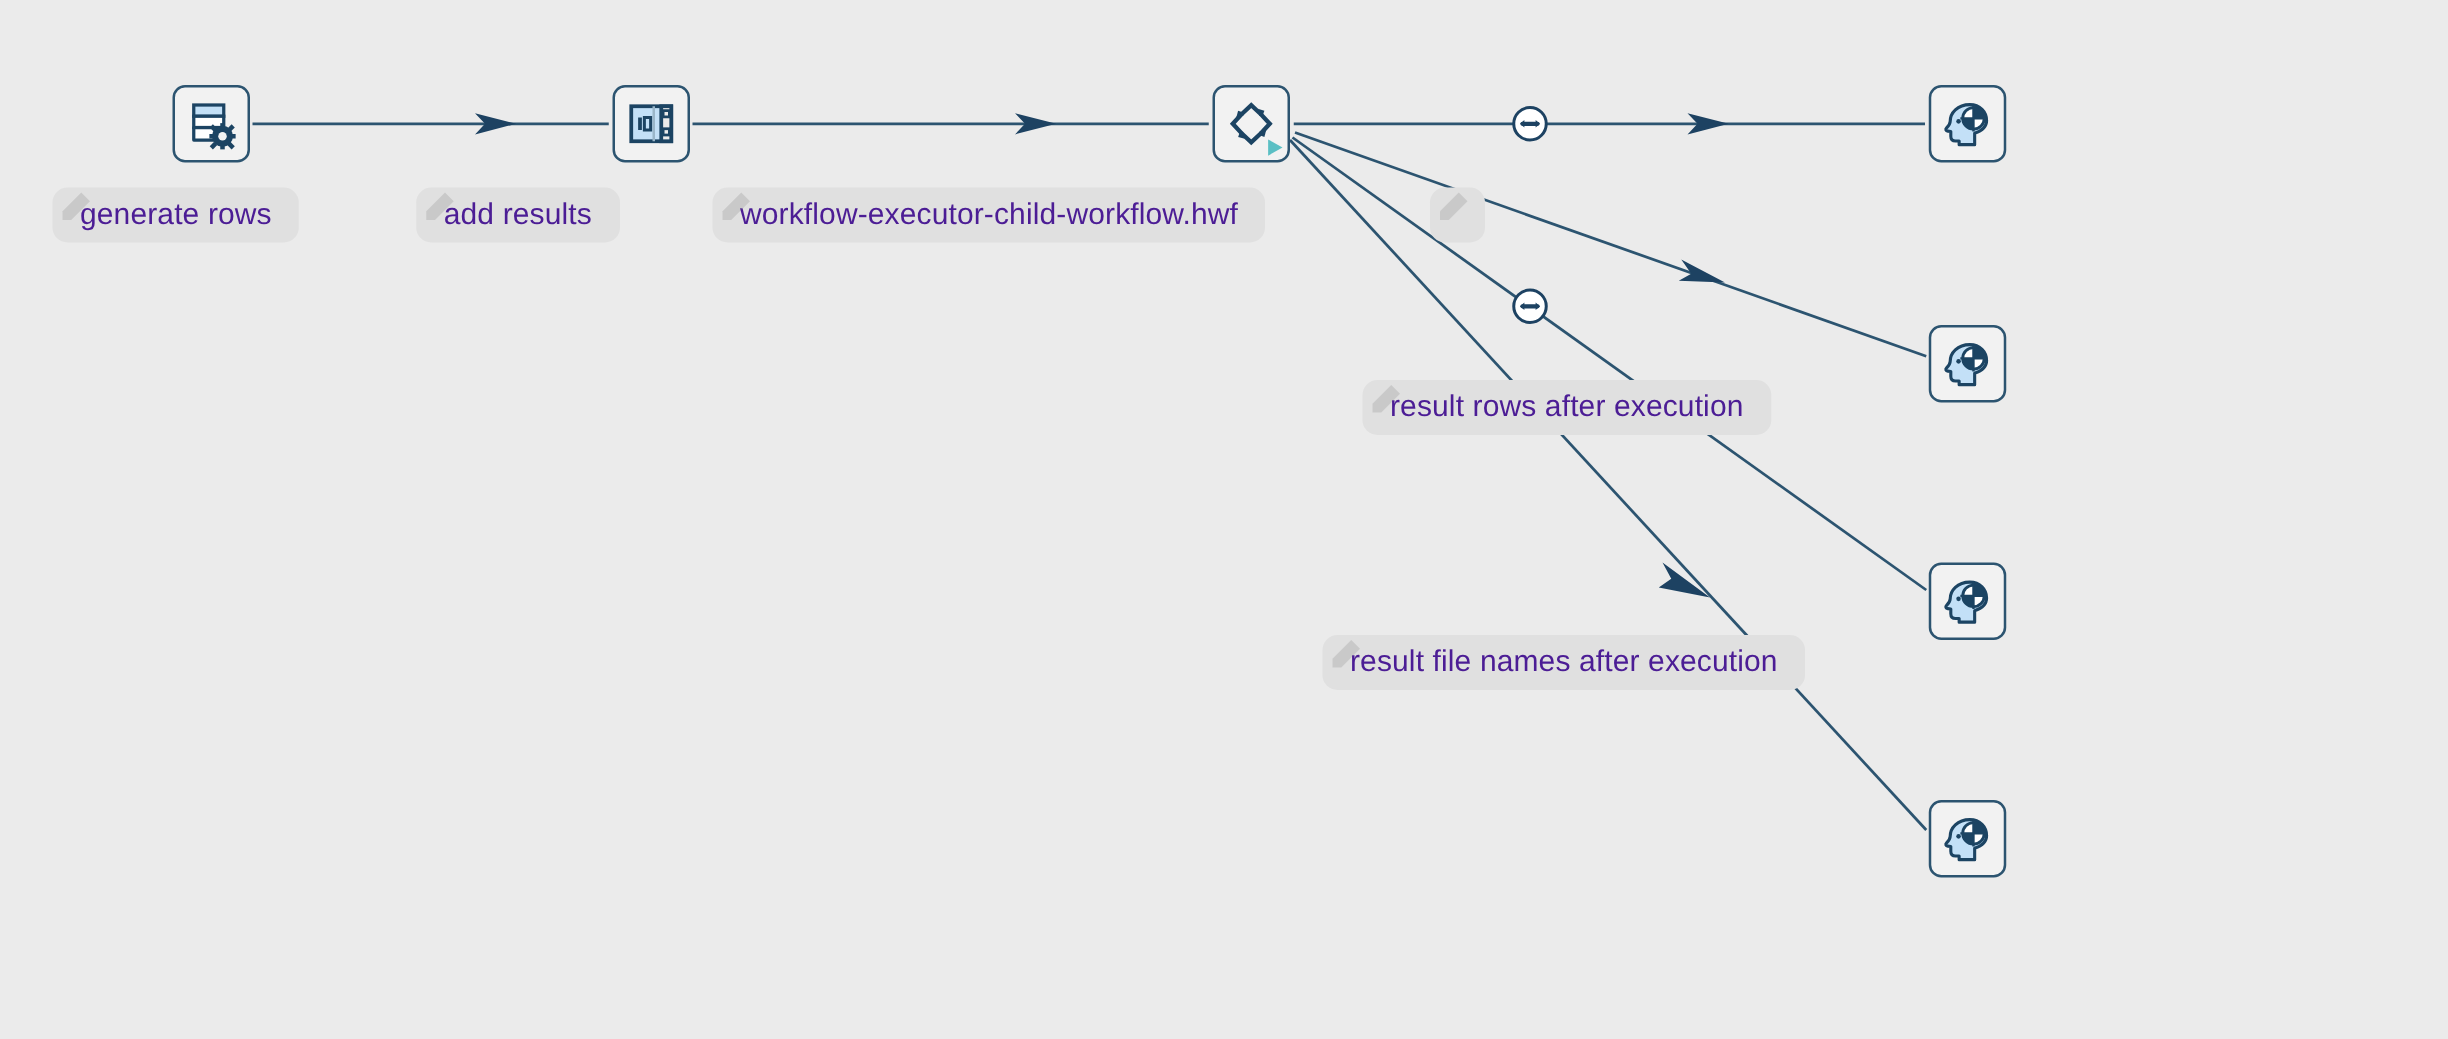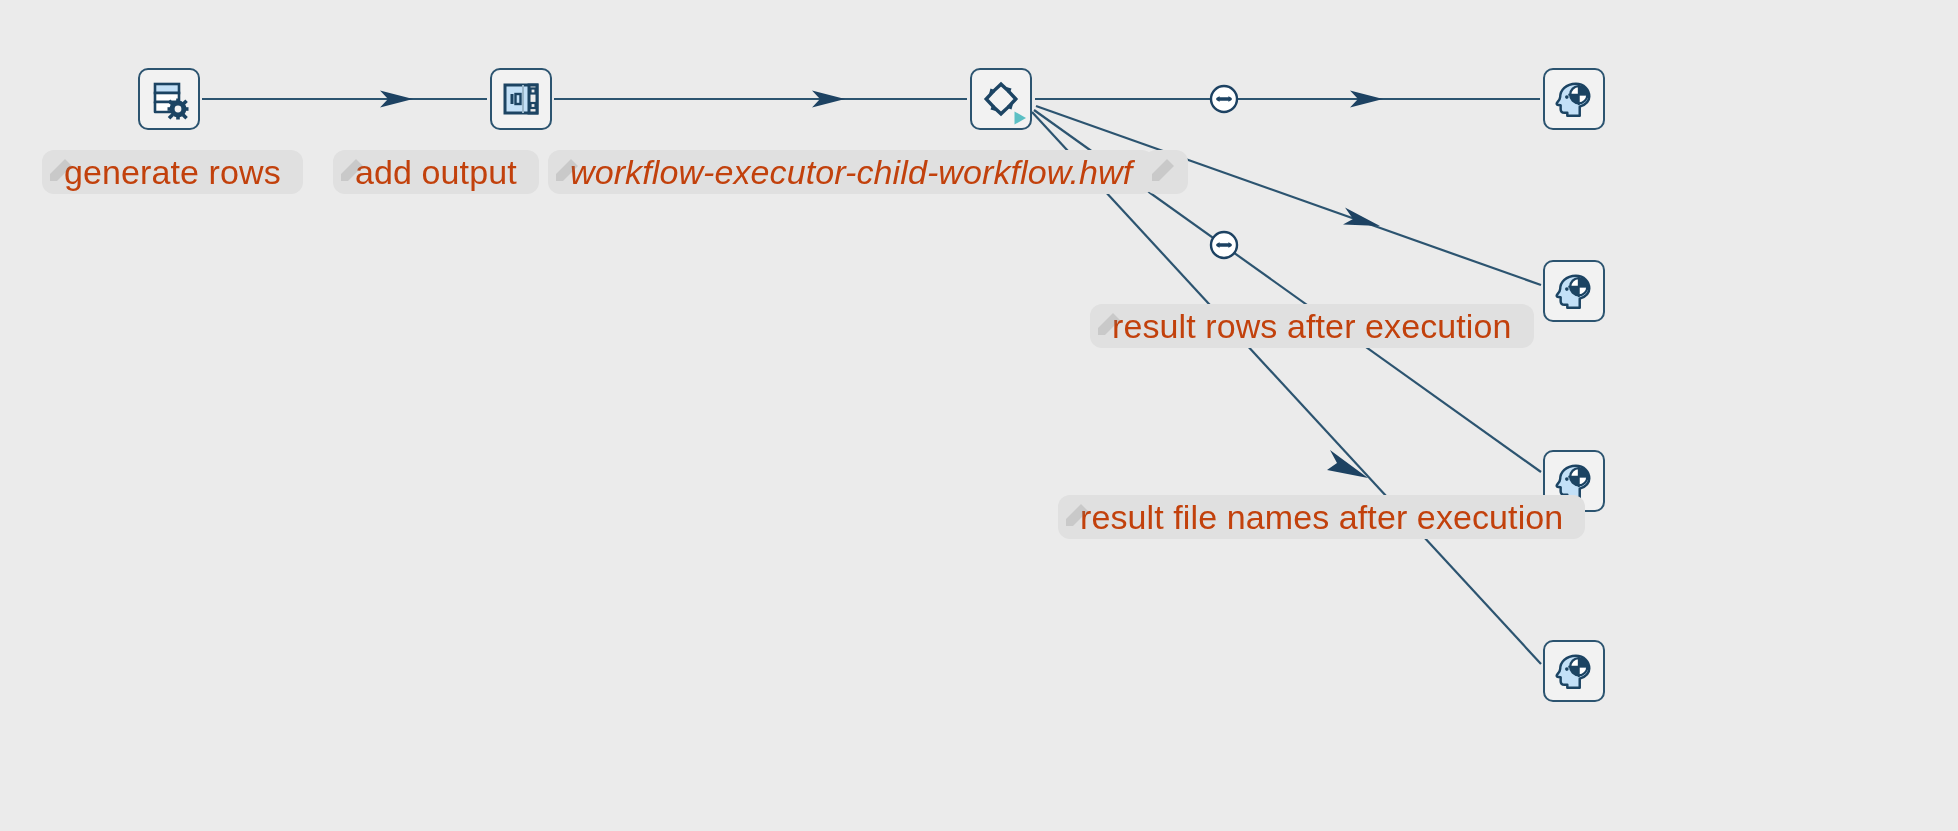--- a/index.html
+++ b/index.html
@@ -51,22 +51,22 @@
   }
   
   .label {
     position: absolute;
     height: 44px;
     display: flex;
     align-items: center;
     background: #e0e0e0;
     border-radius: 12px;
     padding: 0 22px;
-    font-size: 34px;
-    color: #c2410c;
+    font-size: 24px;
+    color: #4c1d95;
     white-space: nowrap;
     letter-spacing: 0.1px;
   }
   .label .pencil {
     position: absolute;
     left: 6px;
     top: 2px;
     width: 26px;
     height: 26px;
     opacity: 0.22;
@@ -264,24 +264,24 @@
     </span>
     <span>generate rows</span>
   </div>
 
   <div class="label" style="left:333px; top:150px;">
     <span class="pencil">
       <svg width="26" height="26" viewBox="0 0 26 26">
         <path d="M17,2 L24,9 L9,24 L2,24 L2,17 Z" fill="#7a7a7a"></path>
       </svg>
     </span>
-    <span>add output</span>
-  </div>
-
-  <div class="label" style="left:548px; top:150px;font-style:italic;">
+    <span>add results</span>
+  </div>
+
+  <div class="label" style="left:570px; top:150px;">
     <span class="pencil">
       <svg width="26" height="26" viewBox="0 0 26 26">
         <path d="M17,2 L24,9 L9,24 L2,24 L2,17 Z" fill="#7a7a7a"></path>
       </svg>
     </span>
     <span>workflow-executor-child-workflow.hwf</span>
   </div>
 
   <div class="label" style="left:1144px; top:150px;">
     <span class="pencil">
@@ -293,21 +293,21 @@
 
   <div class="label" style="left:1090px; top:304px;">
     <span class="pencil">
       <svg width="26" height="26" viewBox="0 0 26 26">
         <path d="M17,2 L24,9 L9,24 L2,24 L2,17 Z" fill="#7a7a7a"></path>
       </svg>
     </span>
     <span>result rows after execution</span>
   </div>
 
-  <div class="label" style="left:1058px; top:495px;">
+  <div class="label" style="left:1058px; top:508px;">
     <span class="pencil">
       <svg width="26" height="26" viewBox="0 0 26 26">
         <path d="M17,2 L24,9 L9,24 L2,24 L2,17 Z" fill="#7a7a7a"></path>
       </svg>
     </span>
     <span>result file names after execution</span>
   </div>
 
 
 </div>

